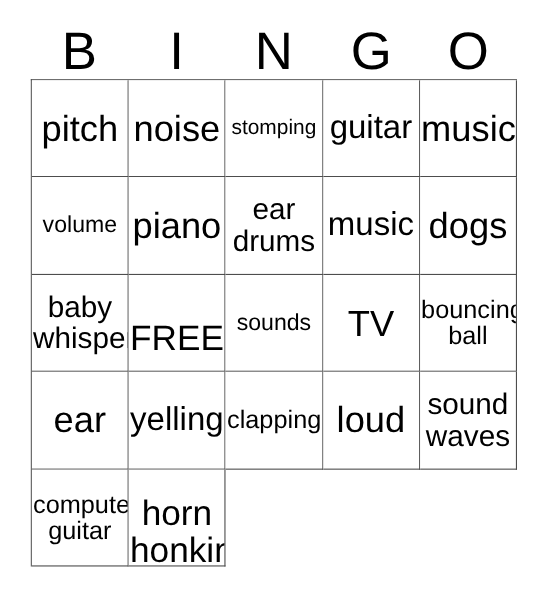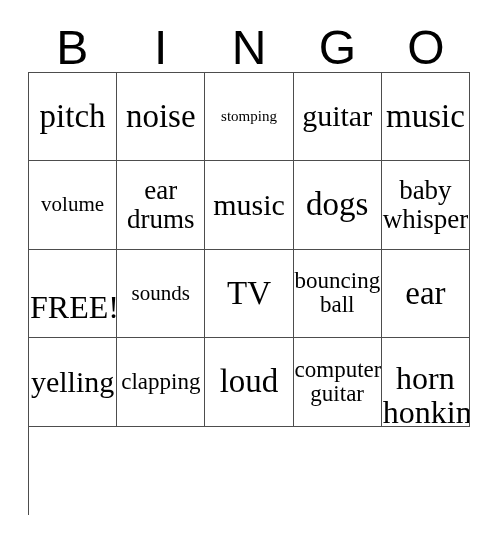--- a/index.html
+++ b/index.html
@@ -51,21 +51,20 @@
     top: 72px;
     width: 442px;
     height: 443px;
     box-sizing: border-box;
     border-top: 1px solid #4d4d4d;
     border-left: 1px solid #4d4d4d;
     display: grid;
     grid-template-columns: repeat(5, 1fr);
     grid-template-rows: repeat(5, 1fr);
     background: #ffffff;
-    font-family: Liberation Serif, serif;
   }
 
   .bingo-cell {
     box-sizing: border-box;
     border-right: 1px solid #4d4d4d;
     border-bottom: 1px solid #4d4d4d;
     display: flex;
     align-items: center;
     justify-content: center;
     text-align: center;
@@ -83,21 +82,21 @@
     color: #000000;
   }
 
   
   .fs-xxl .cell-text { font-size: 33px; }
   .fs-xl  .cell-text { font-size: 30px; }
   .fs-lg  .cell-text { font-size: 27px; }
   .fs-md  .cell-text { font-size: 32px; margin-top: 28px; }
   .fs-sm  .cell-text { font-size: 21px; }
   .fs-xs  .cell-text { font-size: 23px; }
-  .fs-xxs .cell-text { font-size: 15px; }
+  .fs-xxs .cell-text { font-size: 19px; }
 
   .two-line .cell-text { line-height: 1.06; }
 </style>
 </head>
 <body>
 
 <div id="card-root">
 
   <div id="bingo-header">
     <div class="header-letter">B</div>
@@ -120,20 +119,23 @@
     </div>
     <div class="bingo-cell fs-xl">
       <span class="cell-text">guitar</span>
     </div>
     <div class="bingo-cell fs-xxl">
       <span class="cell-text">music</span>
     </div>
 
     <div class="bingo-cell fs-sm">
       <span class="cell-text">volume</span>
+    </div>
+    <div class="bingo-cell fs-xxl">
+      <span class="cell-text">piano</span>
     </div>
     <div class="bingo-cell fs-lg two-line">
       <span class="cell-text">ear
 drums</span>
     </div>
     <div class="bingo-cell fs-xl">
       <span class="cell-text">music</span>
     </div>
     <div class="bingo-cell fs-xxl">
       <span class="cell-text">dogs</span>
@@ -163,20 +165,24 @@
     <div class="bingo-cell fs-xl">
       <span class="cell-text">yelling</span>
     </div>
     <div class="bingo-cell fs-xs">
       <span class="cell-text">clapping</span>
     </div>
 
     <div class="bingo-cell fs-xxl">
       <span class="cell-text">loud</span>
     </div>
+    <div class="bingo-cell fs-lg two-line">
+      <span class="cell-text">sound
+waves</span>
+    </div>
     <div class="bingo-cell fs-xs two-line">
       <span class="cell-text">computer
 guitar</span>
     </div>
     <div class="bingo-cell fs-md two-line">
       <span class="cell-text">horn
 honking</span>
     </div>
 
   </div>

